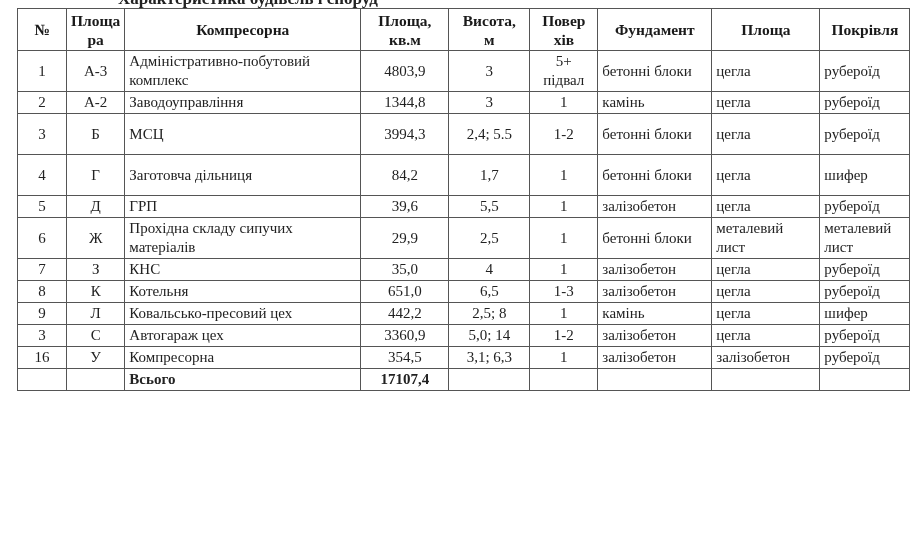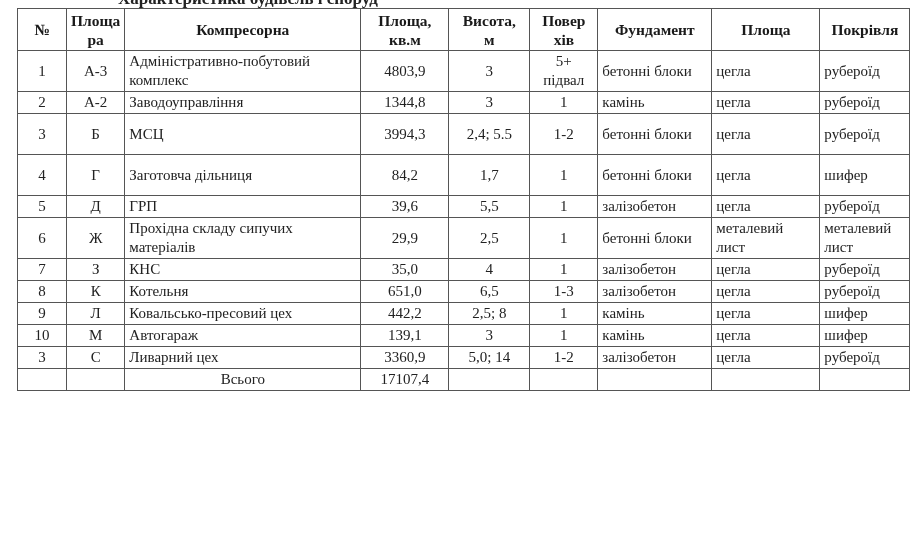--- a/index.html
+++ b/index.html
@@ -4,21 +4,21 @@
 <style>
   html, body { margin:0; padding:0; background:#ffffff; }
   body { width:924px; height:548px; overflow:hidden; position:relative;
          font-family:"Liberation Serif","DejaVu Serif",serif; color:#222; }
   .caption { position:absolute; left:118px; top:-11px; font-size:17px; font-weight:bold; color:#222; white-space:nowrap; }
   table { position:absolute; left:17px; top:8px; border-collapse:collapse; table-layout:fixed; }
   td, th { border:1.5px solid #555; padding:0 4px; font-size:15px; line-height:19px; vertical-align:middle; }
   th { font-weight:bold; text-align:center; font-size:15.5px; line-height:19px; color:#1a1a1a; }
   td.c { text-align:center; }
   td.l { text-align:left; }
-  td.b { font-weight:normal;text-align:center; }
+  td.b { font-weight:bold; }
   tr.h1 { height:42px; }
   tr.r2 { height:41px; }
   tr.r1 { height:22px; }
 </style>
 </head>
 <body>
 
 <div class="caption">Характеристика будівель і споруд</div>
 
 <table>
@@ -140,39 +140,39 @@
       <td class="c">Л</td>
       <td class="l">Ковальсько-пресовий цех</td>
       <td class="c">442,2</td>
       <td class="c">2,5; 8</td>
       <td class="c">1</td>
       <td class="l">камінь</td>
       <td class="l">цегла</td>
       <td class="l">шифер</td>
     </tr>
     <tr class="r1">
-      <td class="c">10</td>
-      <td class="c">М</td>
-      <td class="l">Автогараж</td>
-      <td class="c">139,1</td>
-      <td class="c">3</td>
-      <td class="c">1</td>
-      <td class="l">камінь</td>
-      <td class="l">цегла</td>
-      <td class="l">шифер</td>
-    </tr>
-    <tr class="r1">
       <td class="c">3</td>
       <td class="c">С</td>
-      <td class="l">Ливарний цех</td>
+      <td class="l">Автогараж цех</td>
       <td class="c">3360,9</td>
       <td class="c">5,0; 14</td>
       <td class="c">1-2</td>
       <td class="l">залізобетон</td>
       <td class="l">цегла</td>
+      <td class="l">руберoїд</td>
+    </tr>
+    <tr class="r1">
+      <td class="c">16</td>
+      <td class="c">У</td>
+      <td class="l">Компресорна</td>
+      <td class="c">354,5</td>
+      <td class="c">3,1; 6,3</td>
+      <td class="c">1</td>
+      <td class="l">залізобетон</td>
+      <td class="l">залізобетон</td>
       <td class="l">руберoїд</td>
     </tr>
     <tr class="r1">
       <td></td>
       <td></td>
       <td class="l b">Всього</td>
       <td class="c b">17107,4</td>
       <td></td>
       <td></td>
       <td></td>

